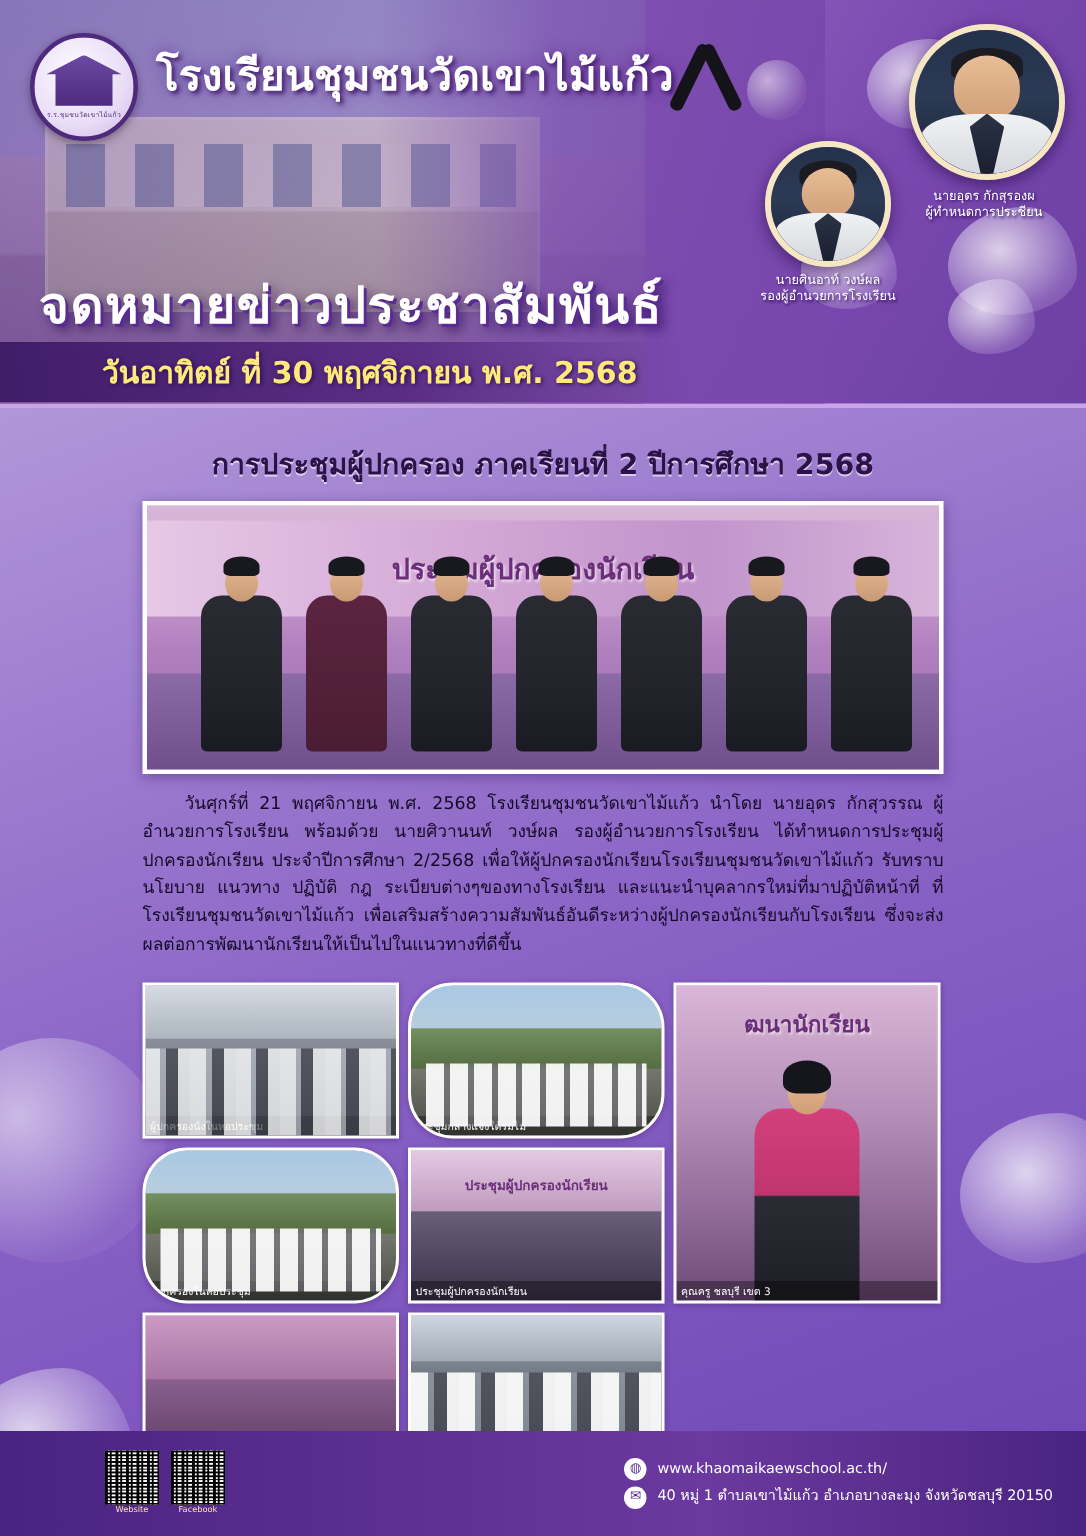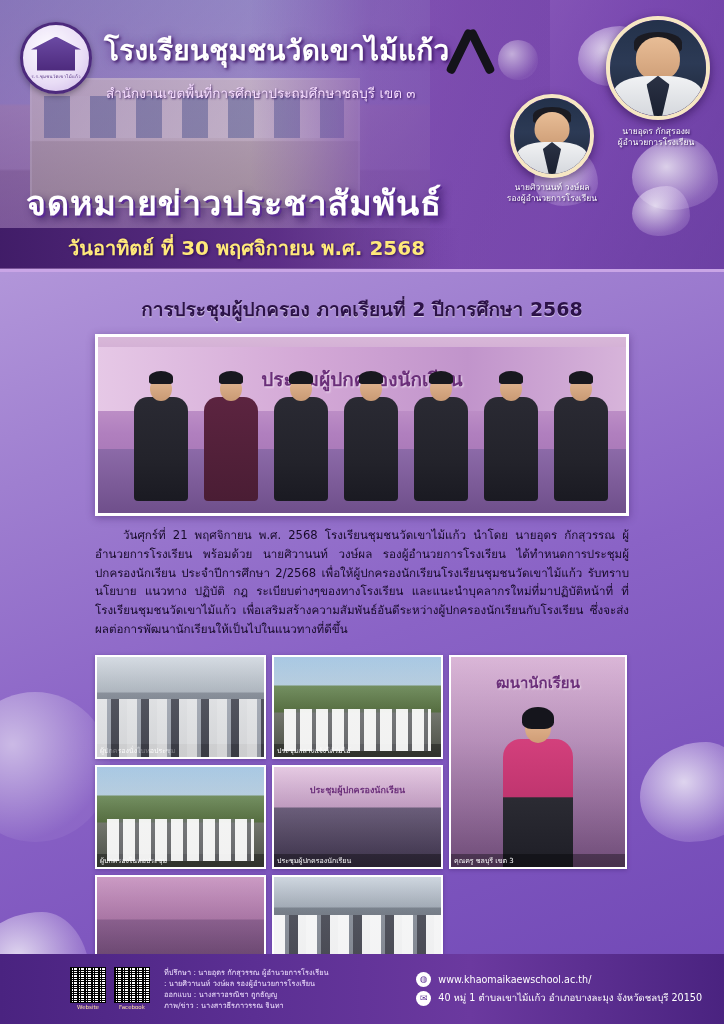--- a/index.html
+++ b/index.html
@@ -263,20 +263,21 @@
     content: ""; position: absolute; left: 0; bottom: 0; width: 100%; height: 58%;
     background: repeating-linear-gradient(to right,
       rgba(250,250,250,0.95) 0 10px, rgba(180,185,195,0.85) 10px 14px,
       rgba(60,60,70,0.8) 14px 22px, rgba(250,250,250,0.9) 22px 30px);
     opacity: .85;
   }
   .c-outdoor {
     background:
       linear-gradient(to bottom, rgba(255,255,255,0.1), rgba(0,0,0,0.2)),
       linear-gradient(to bottom, #9fc2e0 0%, #bcd6ea 28%, #6f8f5a 29%, #58743f 55%, #7b7f74 56%, #5d6157 100%);
+    border-radius: 30px;
   }
   .c-outdoor::after {
     content: ""; position: absolute; left: 6%; bottom: 6%; width: 88%; height: 42%;
     background: repeating-linear-gradient(to right,
       rgba(250,250,250,0.95) 0 12px, rgba(120,120,130,0.6) 12px 16px);
   }
   .c-stage-pink {
     background:
       linear-gradient(to bottom, rgba(255,255,255,0.1), rgba(0,0,0,0.18)),
       linear-gradient(to bottom, #c58fbd 0%, #b277ad 42%, #8e5d92 43%, #6f4878 100%);
@@ -387,49 +388,48 @@
       <div class="petal" style="right:34px; top:186px; width:58px; height:50px;"></div>
       <div class="deco" style="right:186px; top:40px; width:40px; height:40px;"></div>
     </div>
 
     <div class="logo">
       <div class="logo-inner"></div>
       <div class="logo-text">ร.ร.ชุมชนวัดเขาไม้แก้ว</div>
     </div>
 
     <div class="school-name">โรงเรียนชุมชนวัดเขาไม้แก้ว</div>
-    <div class="office-name">สำนักงานเขตพื้นที่การศึกษาประถมศึกษาชลบุรี เขต ๓</div>
 
     <div class="ribbon"></div>
 
     <div class="headline">จดหมายข่าวประชาสัมพันธ์</div>
 
     <div class="date-bar">
       <div class="date-text">วันอาทิตย์ ที่ 30 พฤศจิกายน พ.ศ. 2568</div>
     </div>
 
     <div class="portrait portrait-a">
       <div class="face"></div>
         <div class="hair"></div>
         <div class="skin"></div>
         <div class="uniform"></div>
     </div>
     <div class="p-name p-name-a">
       <div>นายอุดร กักสุรองผ</div>
-      <div>ผู้อำนวยการโรงเรียน</div>
+      <div>ผู้ทำหนดการประชียน</div>
     </div>
 
     <div class="portrait portrait-b">
       <div class="face"></div>
         <div class="hair"></div>
         <div class="skin"></div>
         <div class="uniform"></div>
     </div>
     <div class="p-name p-name-b">
-      <div>นายศิวานนท์ วงษ์ผล</div>
+      <div>นายศินอาท์ วงษ์ผล</div>
       <div>รองผู้อำนวยการโรงเรียน</div>
     </div>
   </div>
 
   <div class="content">
 
     <div class="deco" style="left:-40px; top:420px; width:150px; height:150px;"></div>
     <div class="petal" style="left:-30px; top:640px; width:120px; height:110px;"></div>
     <div class="petal" style="right:-26px; top:470px; width:110px; height:100px;"></div>
     <div class="petal" style="right:-20px; top:690px; width:96px; height:88px;"></div>
@@ -487,26 +487,20 @@
       <div class="qr">
         <div class="code"></div>
         <div class="lbl">Website</div>
       </div>
       <div class="qr">
         <div class="code"></div>
         <div class="lbl">Facebook</div>
       </div>
     </div>
 
-    <div class="foot-col-a">
-      <div>ที่ปรึกษา : นายอุดร กักสุวรรณ    ผู้อำนวยการโรงเรียน</div>
-      <div>            : นายศิวานนท์ วงษ์ผล รองผู้อำนวยการโรงเรียน</div>
-      <div>ออกแบบ : นางสาวอรณิชา  ฤูกธัญญู</div>
-      <div>ภาพ/ข่าว : นางสาวธีรภาวรรณ  จินทา</div>
-    </div>
 
     <div class="foot-col-b">
       <div class="foot-line">
         <span class="f-icon">◍</span>
         <span>www.khaomaikaewschool.ac.th/</span>
       </div>
       <div class="foot-line">
         <span class="f-icon">✉</span>
         <span>40 หมู่ 1 ตำบลเขาไม้แก้ว อำเภอบางละมุง จังหวัดชลบุรี 20150</span>
       </div>

